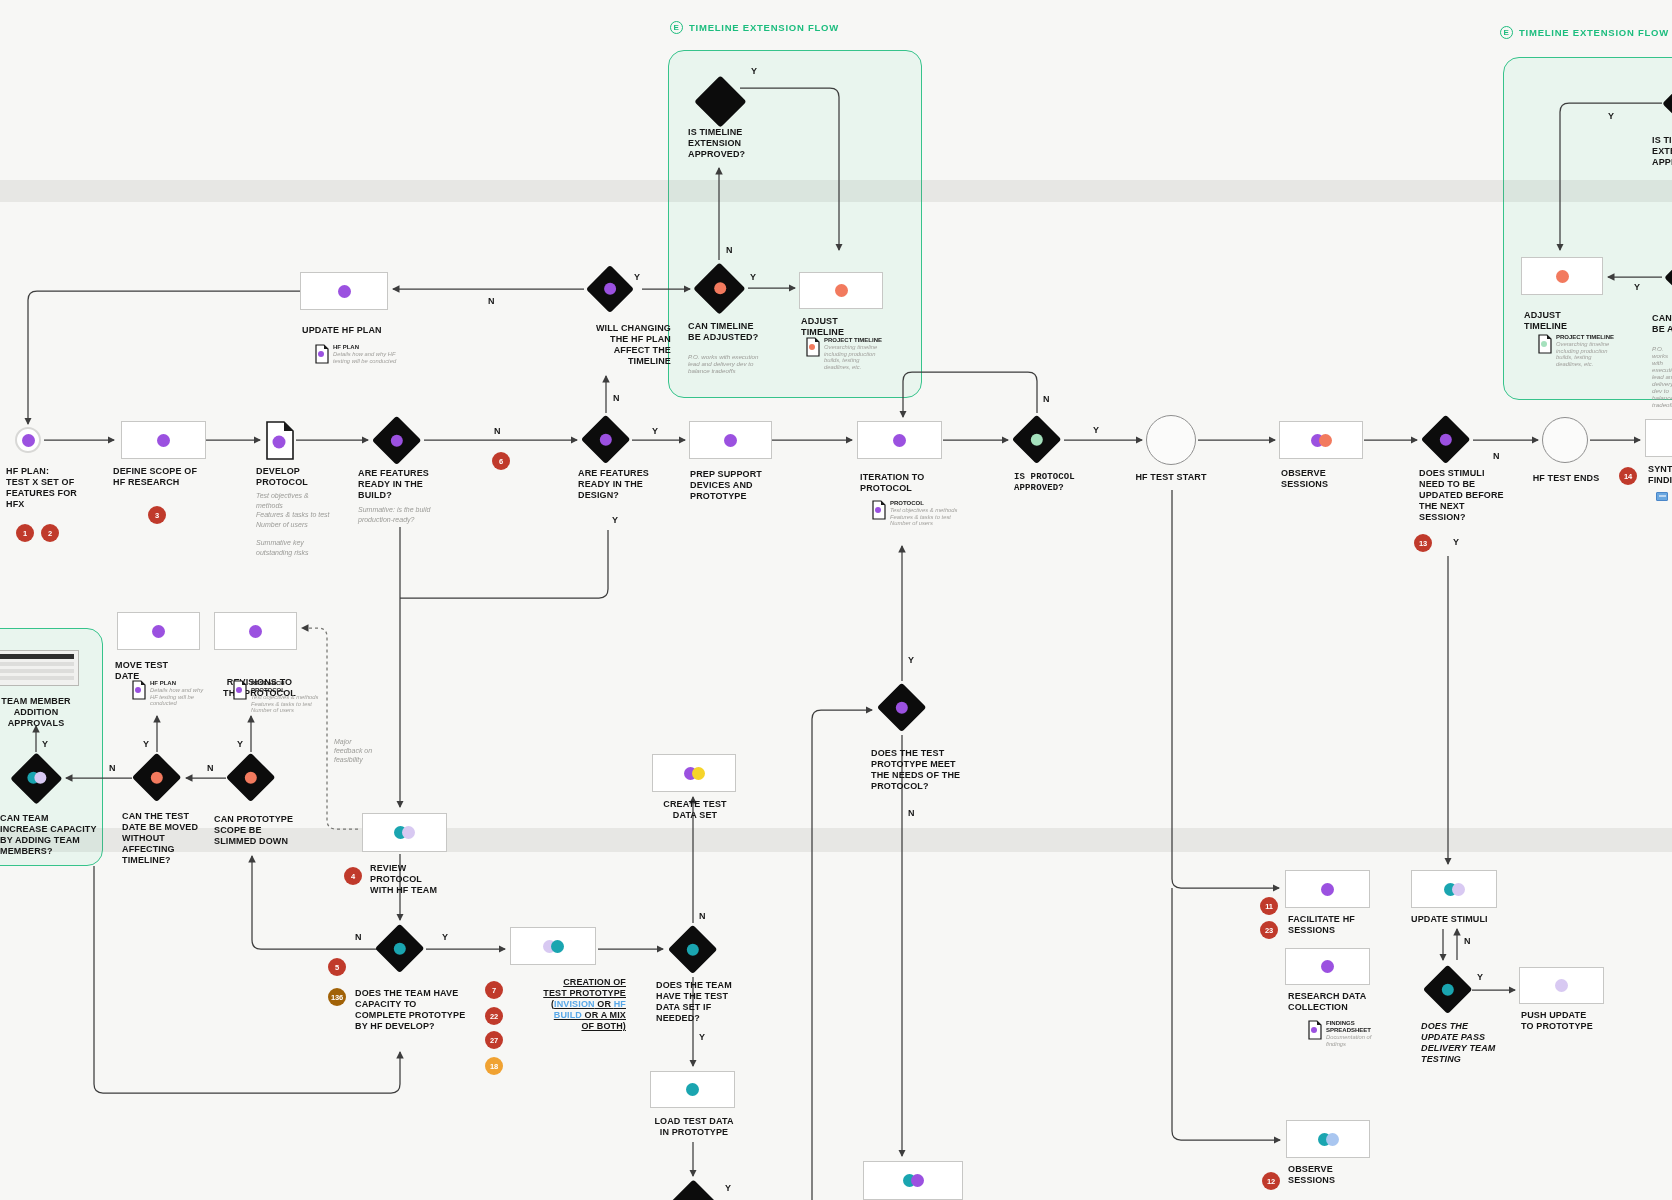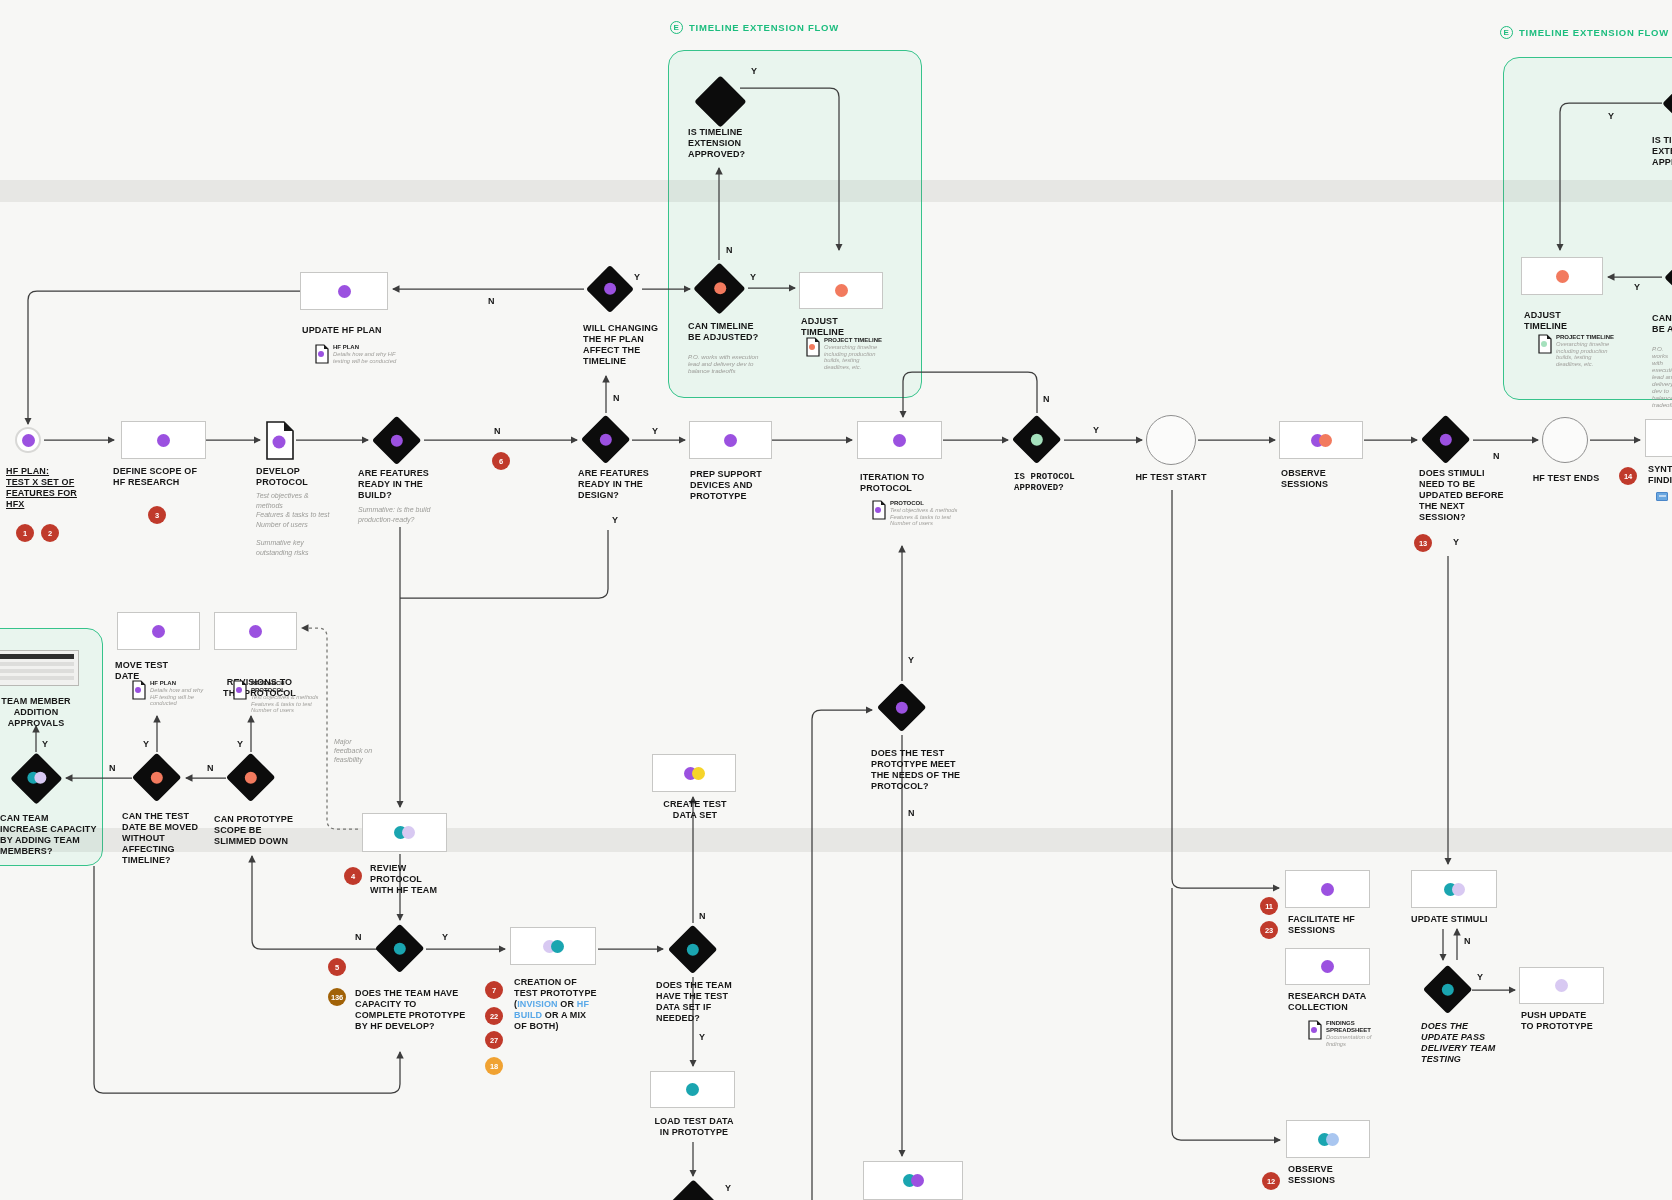--- a/index.html
+++ b/index.html
@@ -328,21 +328,21 @@
     </div>
     <div class="nrect" style="position: absolute; left: 1286px; top: 1120px; width: 84px; height: 38px;">
       <div class="dotrow">
         <span class="dot" style="background: rgb(26, 165, 176); height: 13px; width: 13px;"></span>
         <span class="dot" style="background: rgb(169, 198, 240); height: 13px; width: 13px;"></span>
       </div>
     </div>
     <div class="thumb" style="position: absolute; left: 1656px; top: 492px; width: 12px; height: 9px;">
       <i></i>
     </div>
-    <div class="label" style="position: absolute; left: 6px; top: 466px; width: 112px; text-align: left; text-decoration: underline;">
+    <div class="label" style="position: absolute; left: 6px; top: 466px; width: 112px; text-align: left;">
       <div>HF PLAN:</div>
       <div>TEST X SET OF</div>
       <div>FEATURES FOR</div>
       <div>HFX</div>
     </div>
     <div class="label" style="position: absolute; left: 113px; top: 466px; width: 104px; text-align: left;">
       <div>DEFINE SCOPE OF</div>
       <div>HF RESEARCH</div>
     </div>
     <div class="label" style="position: absolute; left: 256px; top: 466px; width: 90px; text-align: left;">
@@ -389,21 +389,21 @@
     <div class="label" style="position: absolute; left: 1525px; top: 473px; width: 82px; text-align: center;">
       <div>HF TEST ENDS</div>
     </div>
     <div class="label" style="position: absolute; left: 1648px; top: 464px; width: 100px; text-align: left;">
       <div>SYNTHESIZE</div>
       <div>FINDINGS</div>
     </div>
     <div class="label" style="position: absolute; left: 302px; top: 325px; width: 100px; text-align: left;">
       <div>UPDATE HF PLAN</div>
     </div>
-    <div class="label" style="position: absolute; left: 583px; top: 323px; width: 88px; text-align: left;">
+    <div class="label" style="position: absolute; left: 583px; top: 323px; width: 88px; text-align: right;">
       <div>WILL CHANGING</div>
       <div>THE HF PLAN</div>
       <div>AFFECT THE</div>
       <div>TIMELINE</div>
     </div>
     <div class="label" style="position: absolute; left: 688px; top: 321px; width: 95px; text-align: left;">
       <div>CAN TIMELINE</div>
       <div>BE ADJUSTED?</div>
     </div>
     <div class="label" style="position: absolute; left: 688px; top: 127px; width: 92px; text-align: left;">
@@ -463,21 +463,21 @@
       <div>REVIEW</div>
       <div>PROTOCOL</div>
       <div>WITH HF TEAM</div>
     </div>
     <div class="label" style="position: absolute; left: 355px; top: 988px; width: 128px; text-align: left;">
       <div>DOES THE TEAM HAVE</div>
       <div>CAPACITY TO</div>
       <div>COMPLETE PROTOTYPE</div>
       <div>BY HF DEVELOP?</div>
     </div>
-    <div class="label" style="position: absolute; left: 514px; top: 977px; width: 112px; text-align: left;">
+    <div class="label" style="position: absolute; left: 514px; top: 977px; width: 112px; text-align: right; text-decoration: underline;">
       <div>CREATION OF</div>
       <div>TEST PROTOTYPE</div>
       <div><span>(</span><span class="link">INVISION</span><span> OR </span><span class="link">HF</span></div>
       <div><span class="link">BUILD</span><span> OR A MIX</span></div>
       <div>OF BOTH)</div>
     </div>
     <div class="label" style="position: absolute; left: 649px; top: 799px; width: 92px; text-align: center;">
       <div>CREATE TEST</div>
       <div>DATA SET</div>
     </div>

